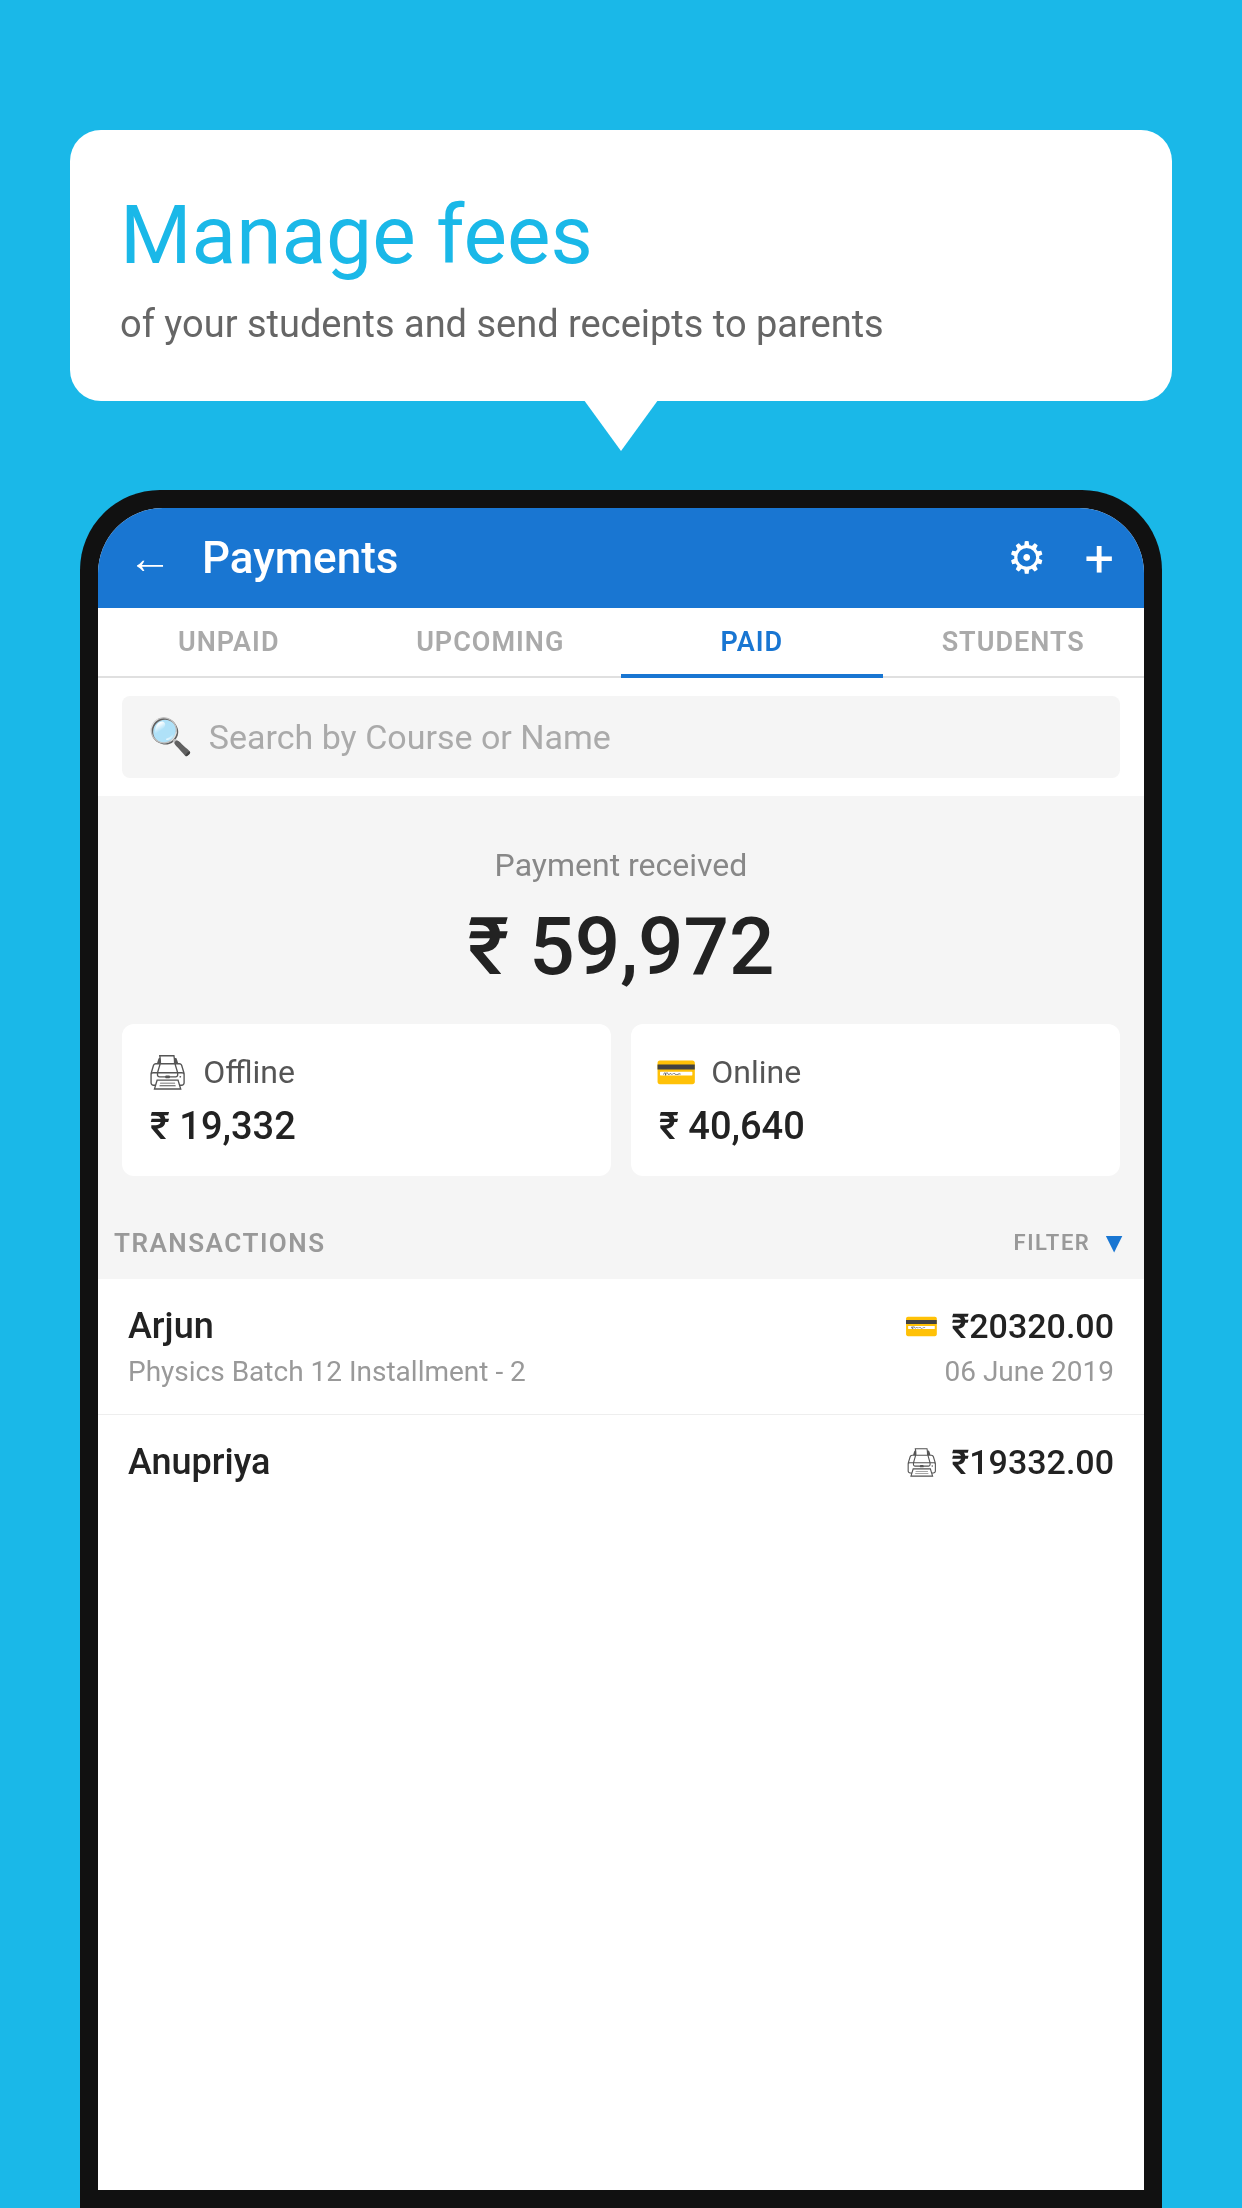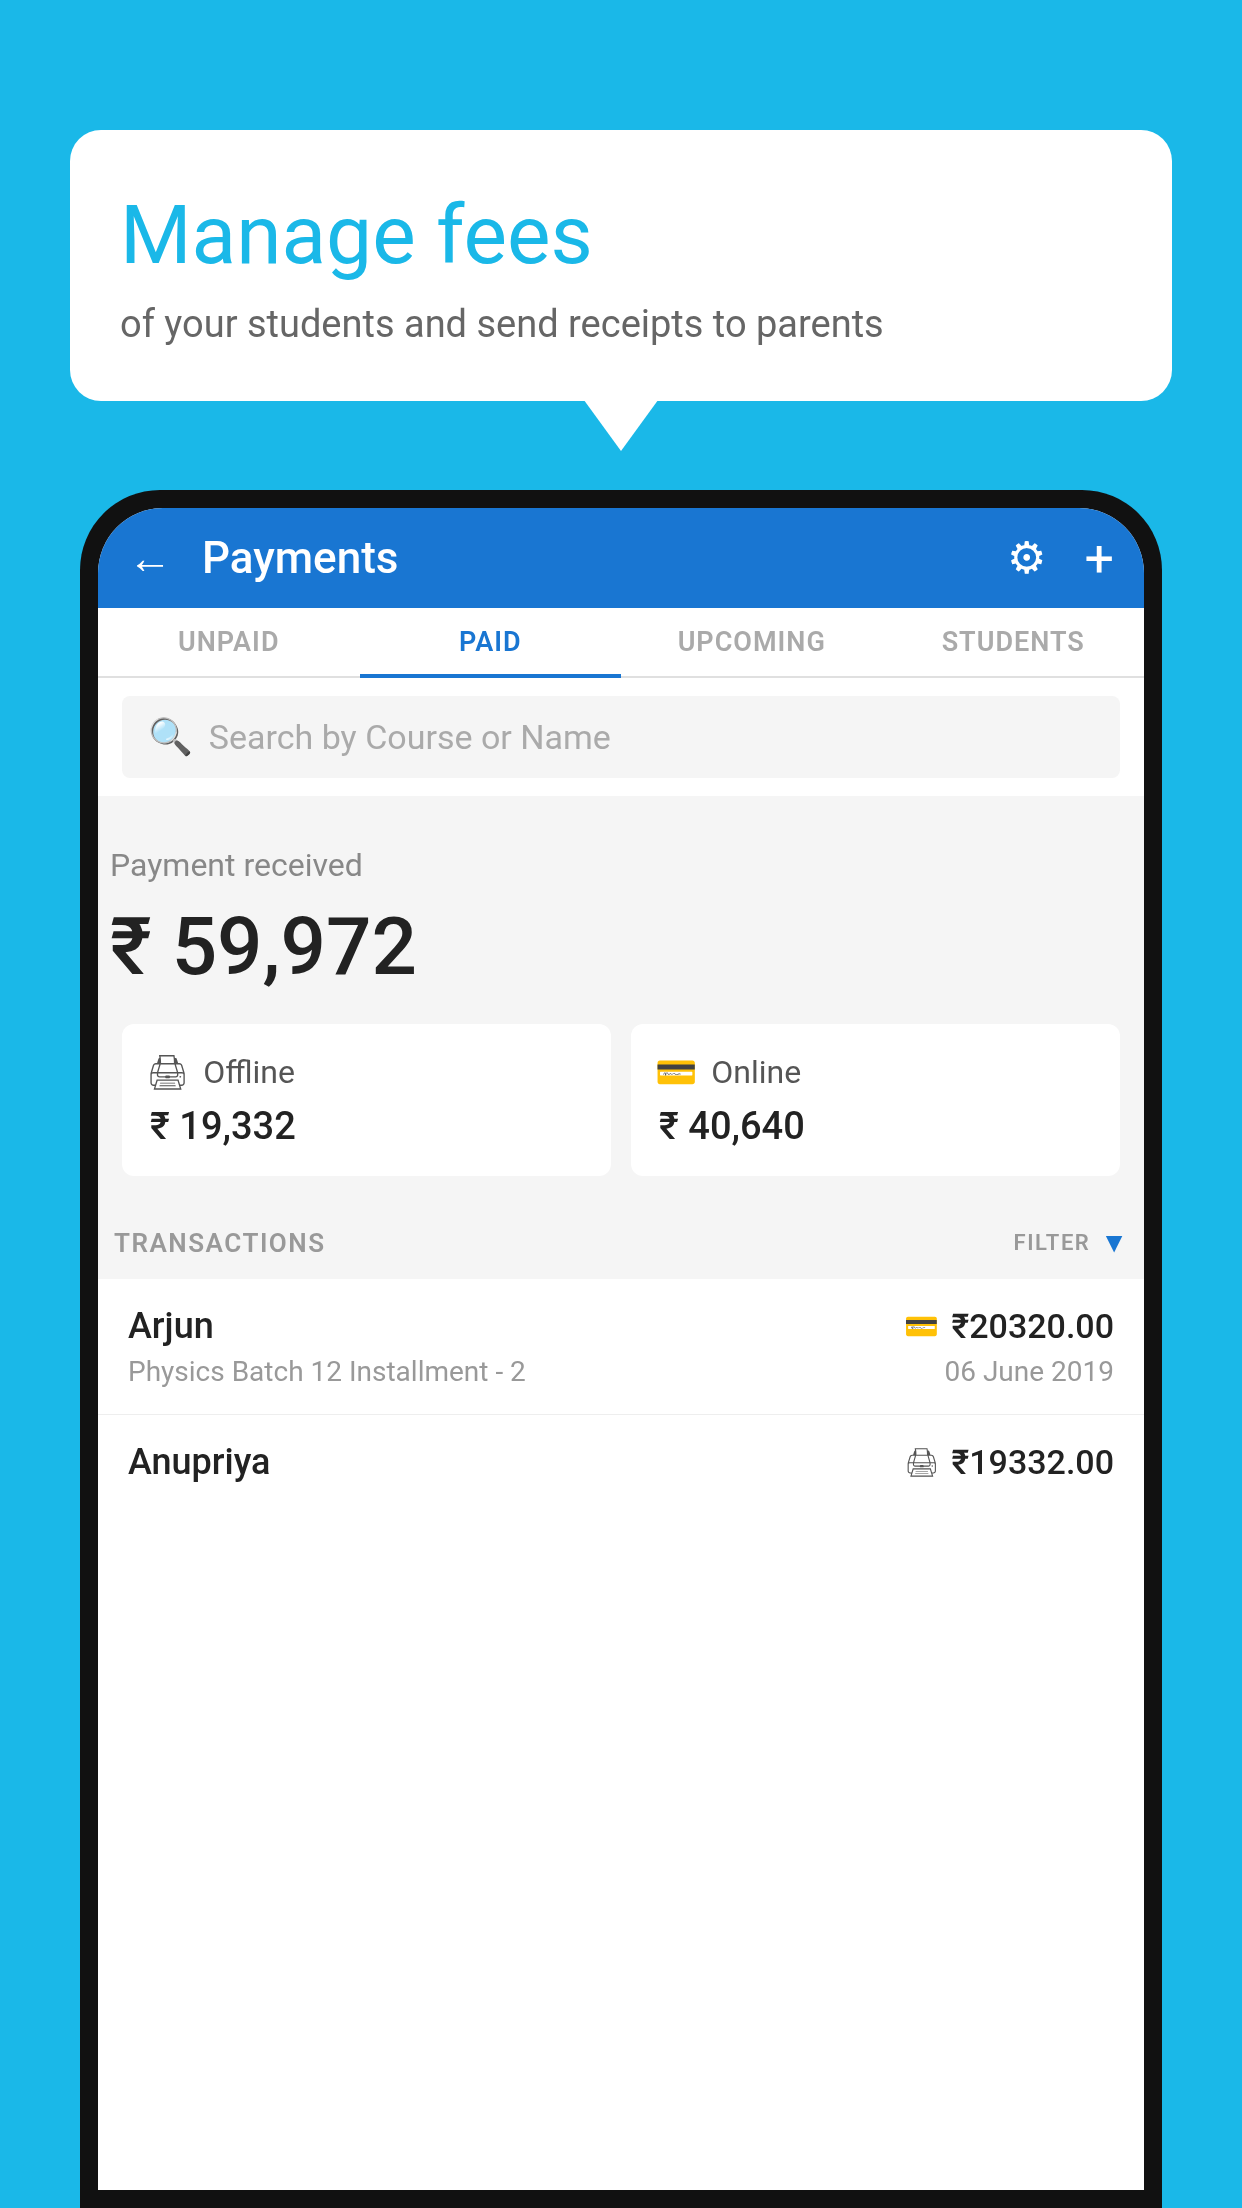--- a/index.html
+++ b/index.html
@@ -221,20 +221,21 @@
 
     .search-placeholder {
       color: #aaaaaa;
       font-size: 34px;
     }
 
     
     .payment-received-section {
       background: #f5f5f5;
       padding: 50px 12px 30px;
+      text-align: center;
     }
 
     .payment-label {
       font-size: 32px;
       color: #888888;
       margin-bottom: 16px;
     }
 
     .payment-amount {
       font-size: 80px;
@@ -393,25 +394,25 @@
       <span class="back-arrow">←</span>
       <span class="header-title">Payments</span>
       <span class="header-gear">⚙</span>
       <span class="header-plus">+</span>
     </div>
 
     <div class="tabs-bar">
       <div class="tab-item">
         <span>UNPAID</span>
       </div>
+      <div class="tab-item">
+        <span>UPCOMING</span>
+      </div>
       <div class="tab-item active">
         <span>PAID</span>
-      </div>
-      <div class="tab-item">
-        <span>UPCOMING</span>
       </div>
       <div class="tab-item">
         <span>STUDENTS</span>
       </div>
     </div>
 
     <div class="search-container">
       <div class="search-box">
         <span class="search-icon-el">🔍</span>
         <span class="search-placeholder">Search by Course or Name</span>

